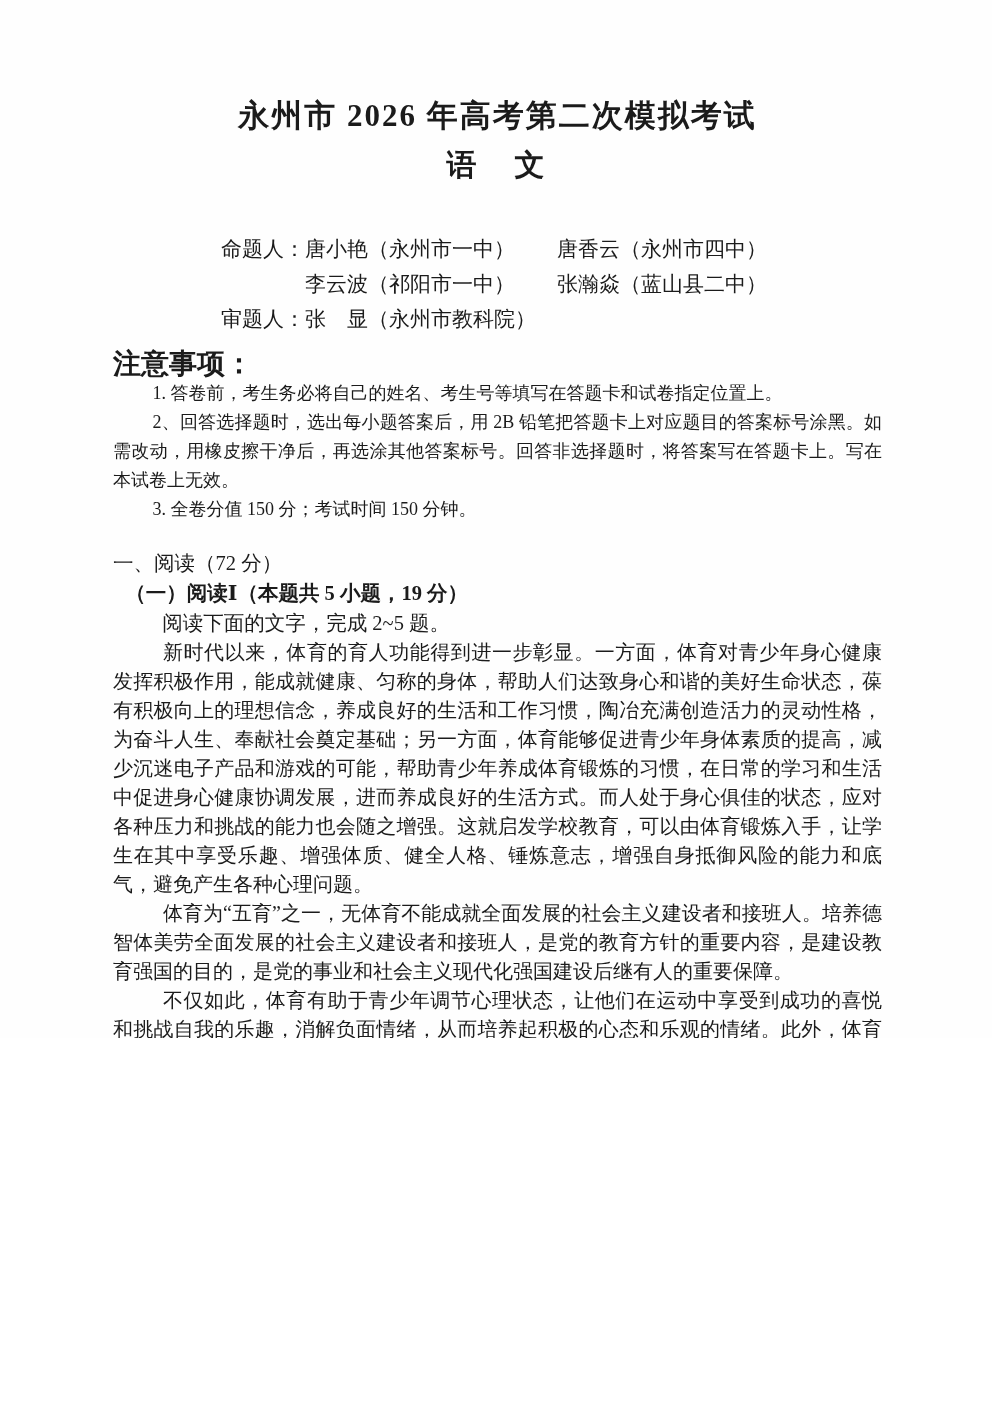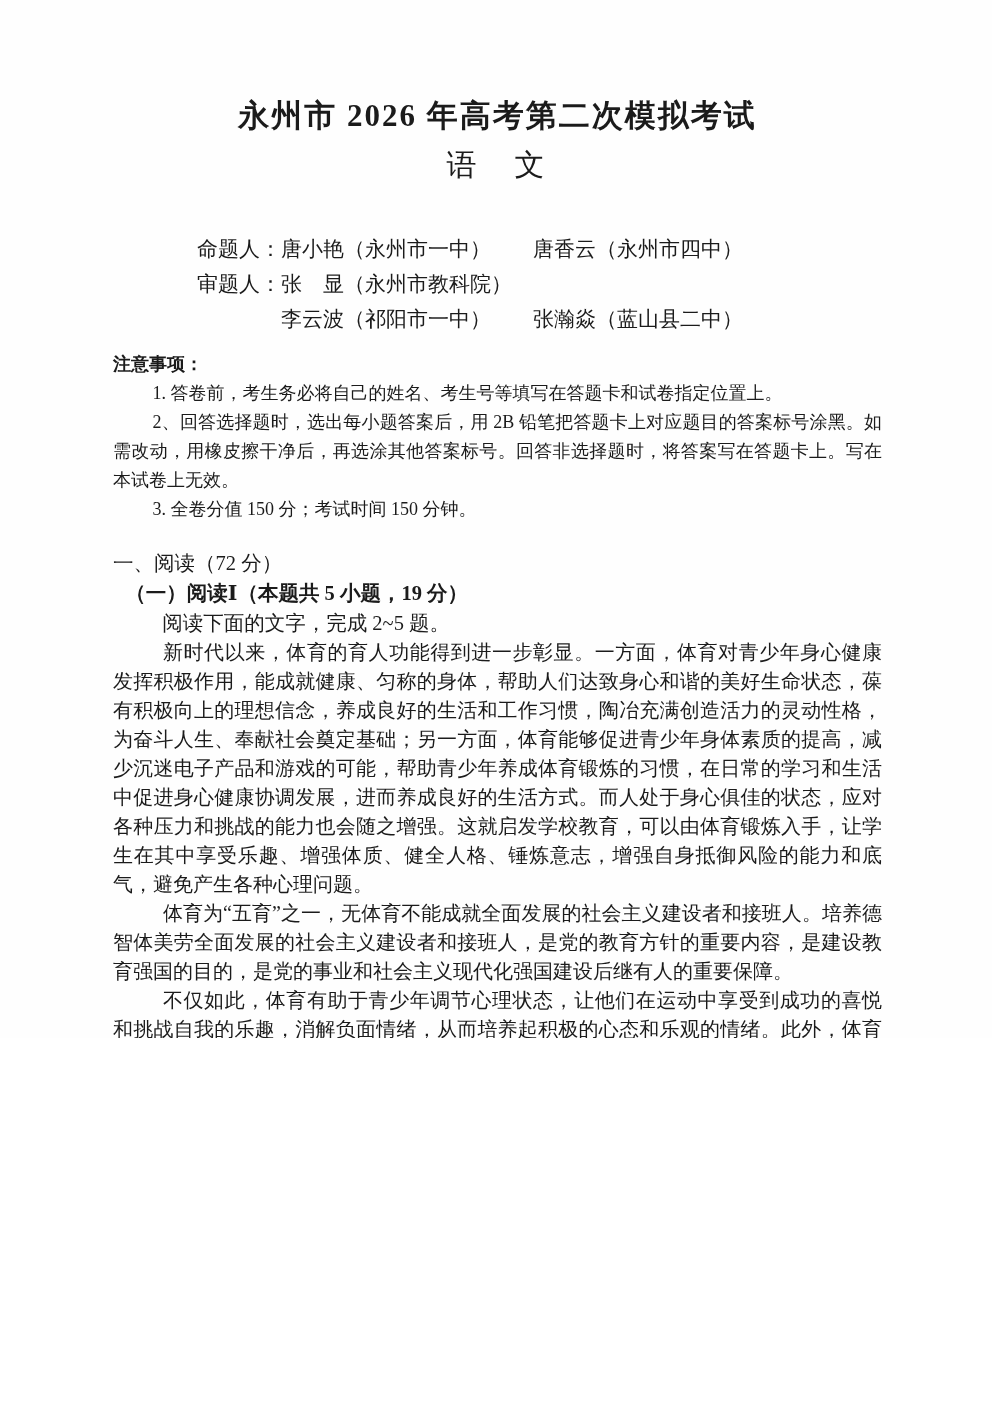--- a/index.html
+++ b/index.html
@@ -20,38 +20,38 @@
     text-align: center;
     font-size: 31px;
     font-weight: 700;
     letter-spacing: 2px;
     line-height: 44px;
   }
   .doc-subtitle {
     margin-top: 6px;
     text-align: center;
     font-size: 30px;
-    font-weight: 400;
+    font-weight: 700;
     letter-spacing: 4px;
     line-height: 42px;
   }
 
   .authors {
     margin-top: 46px;
-    margin-left: 84px;
+    margin-left: 108px;
     font-size: 21px;
     line-height: 35px;
   }
   .authors-line { white-space: pre; }
 
   .notes { margin-top: 12px; }
   .notes-heading {
     font-family: "Liberation Sans", "DejaVu Sans", sans-serif;
     font-weight: 700;
-    font-size: 18px;
+    font-size: 28px;
     line-height: 30px;
   }
   .note-item {
     margin: 0;
     font-size: 18px;
     line-height: 29px;
     text-indent: 2.2em;
     text-align: justify;
   }
   .note-item.last { margin-bottom: 4px; }
@@ -90,22 +90,22 @@
 <body>
 
 <div class="page">
   <div class="content">
 
     <div class="doc-title">永州市 2026 年高考第二次模拟考试</div>
     <div class="doc-subtitle">语　文</div>
 
     <div class="authors">
       <div class="authors-line">命题人：唐小艳（永州市一中）　　唐香云（永州市四中）</div>
+      <div class="authors-line">　　　　李云波（祁阳市一中）　　张瀚焱（蓝山县二中）</div>
       <div class="authors-line">审题人：张　显（永州市教科院）</div>
-      <div class="authors-line">　　　　李云波（祁阳市一中）　　张瀚焱（蓝山县二中）</div>
     </div>
 
     <div class="notes">
       <div class="notes-heading">注意事项：</div>
       <p class="note-item">1. 答卷前，考生务必将自己的姓名、考生号等填写在答题卡和试卷指定位置上。</p>
       <p class="note-item">2、回答选择题时，选出每小题答案后，用 2B 铅笔把答题卡上对应题目的答案标号涂黑。如需改动，用橡皮擦干净后，再选涂其他答案标号。回答非选择题时，将答案写在答题卡上。写在本试卷上无效。</p>
       <p class="note-item last">3. 全卷分值 150 分；考试时间 150 分钟。</p>
     </div>
 
     <div class="section">

